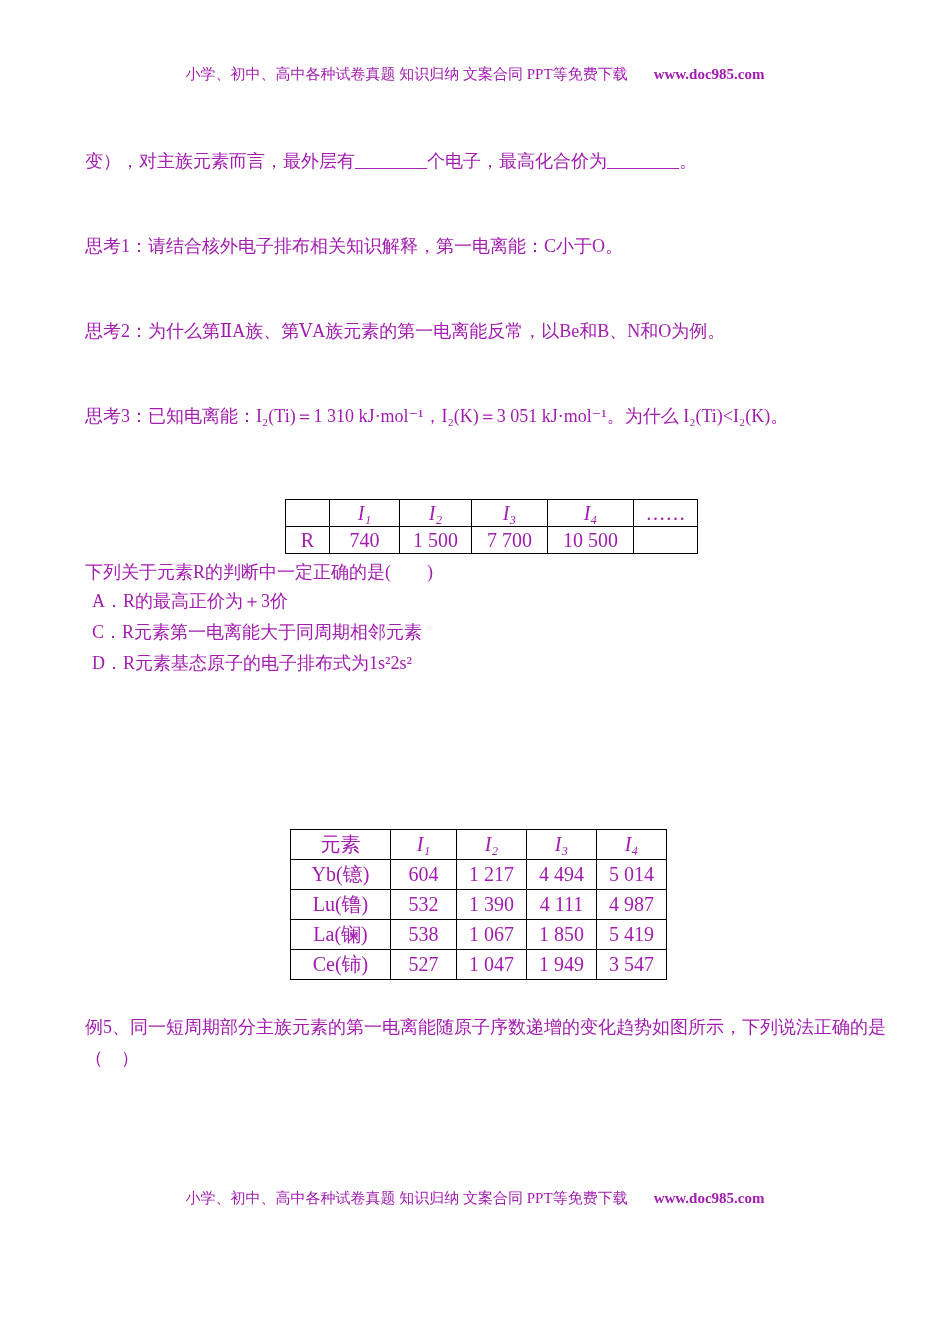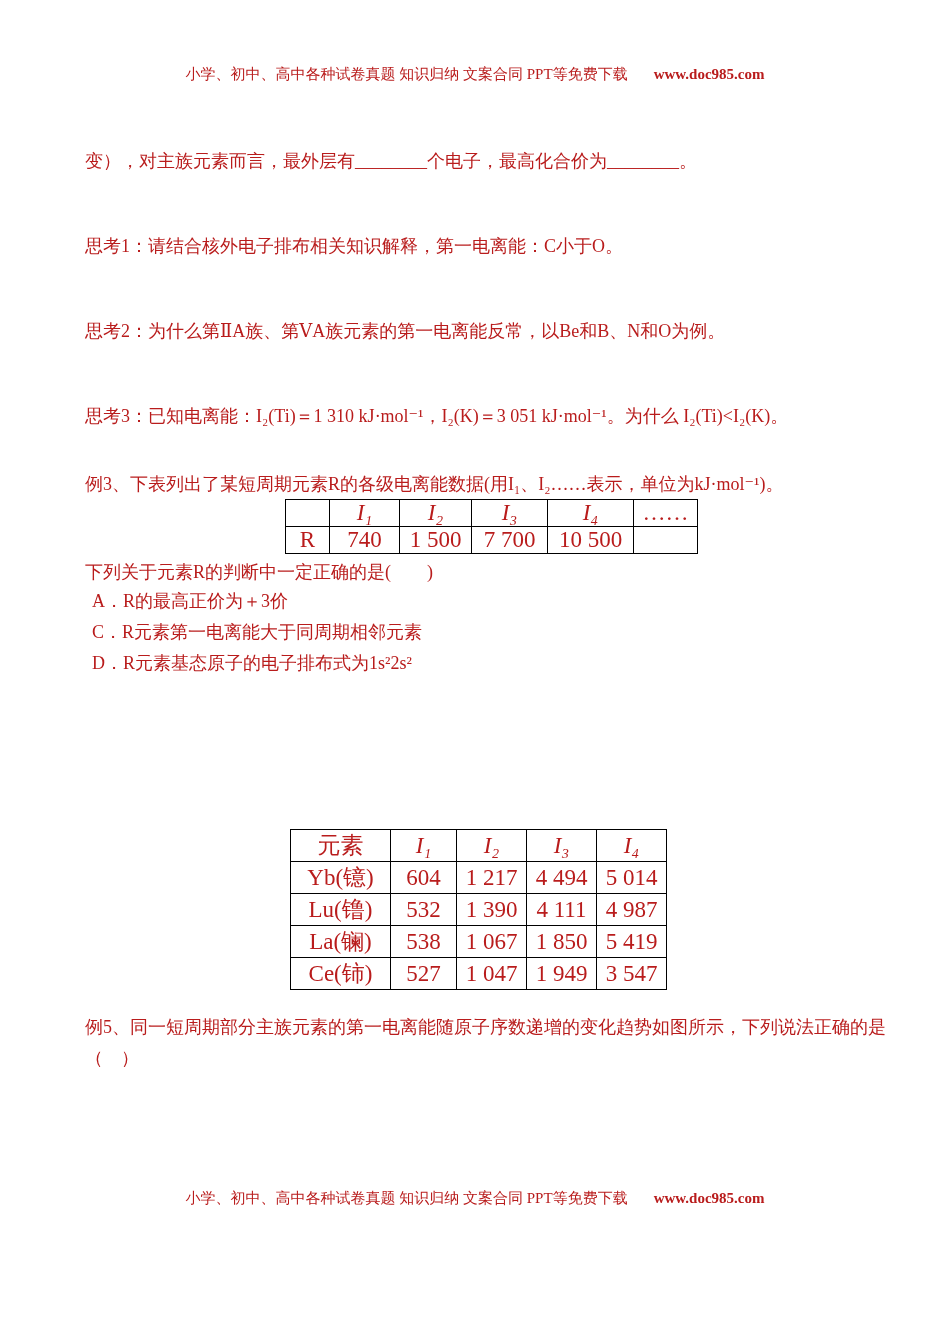--- a/index.html
+++ b/index.html
@@ -6,21 +6,21 @@
     margin: 0;
     padding: 0;
     background: #ffffff;
   }
   .page {
     position: relative;
     width: 950px;
     height: 1344px;
     background: #ffffff;
     font-family: "Liberation Serif", "DejaVu Serif", serif;
-    color: #b91c1c;
+    color: #a21caf;
     font-size: 18px;
     overflow: hidden;
   }
   .line {
     position: absolute;
     left: 85px;
     width: 812px;
     line-height: 31px;
     white-space: normal;
   }
@@ -32,21 +32,21 @@
     font-size: 15px;
     line-height: 20px;
   }
   .center-line .url { margin-left: 26px; font-weight: bold; }
   .options { position: absolute; left: 92px; width: 812px; }
   .opt { line-height: 31px; }
   table.tbl {
     position: absolute;
     border-collapse: collapse;
     table-layout: fixed;
-    font-size: 23px;
+    font-size: 20px;
   }
   table.tbl td {
     border: 1px solid #000;
     text-align: center;
     vertical-align: middle;
     padding: 0 2px;
     overflow: hidden;
   }
   table.t1 td { height: 26px; }
   table.t2 td { height: 29px; }
@@ -60,21 +60,20 @@
   <div class="center-line" style="top:64px">
     <span>小学、初中、高中各种试卷真题 知识归纳 文案合同 PPT等免费下载</span><span class="url">www.doc985.com</span>
   </div>
 
   <div class="line" style="top:146px">变），对主族元素而言，最外层有________个电子，最高化合价为________。</div>
 
   <div class="line" style="top:231px">思考1：请结合核外电子排布相关知识解释，第一电离能：C小于O。</div>
   <div class="line" style="top:316px">思考2：为什么第ⅡA族、第ⅤA族元素的第一电离能反常，以Be和B、N和O为例。</div>
   <div class="line" style="top:401px">思考3：已知电离能：I₂(Ti)＝1 310 kJ·mol⁻¹，I₂(K)＝3 051 kJ·mol⁻¹。为什么 I₂(Ti)&lt;I₂(K)。</div>
 
-  <div class="line" style="top:469px">例3、下表列出了某短周期元素R的各级电离能数据(用I₁、I₂……表示，单位为kJ·mol⁻¹)。</div>
 
   <table class="tbl t1" style="top:499px; left:285px">
     <colgroup>
       <col style="width:44px">
         <col style="width:70px">
         <col style="width:72px">
         <col style="width:76px">
         <col style="width:86px">
         <col style="width:64px">
     </colgroup>

